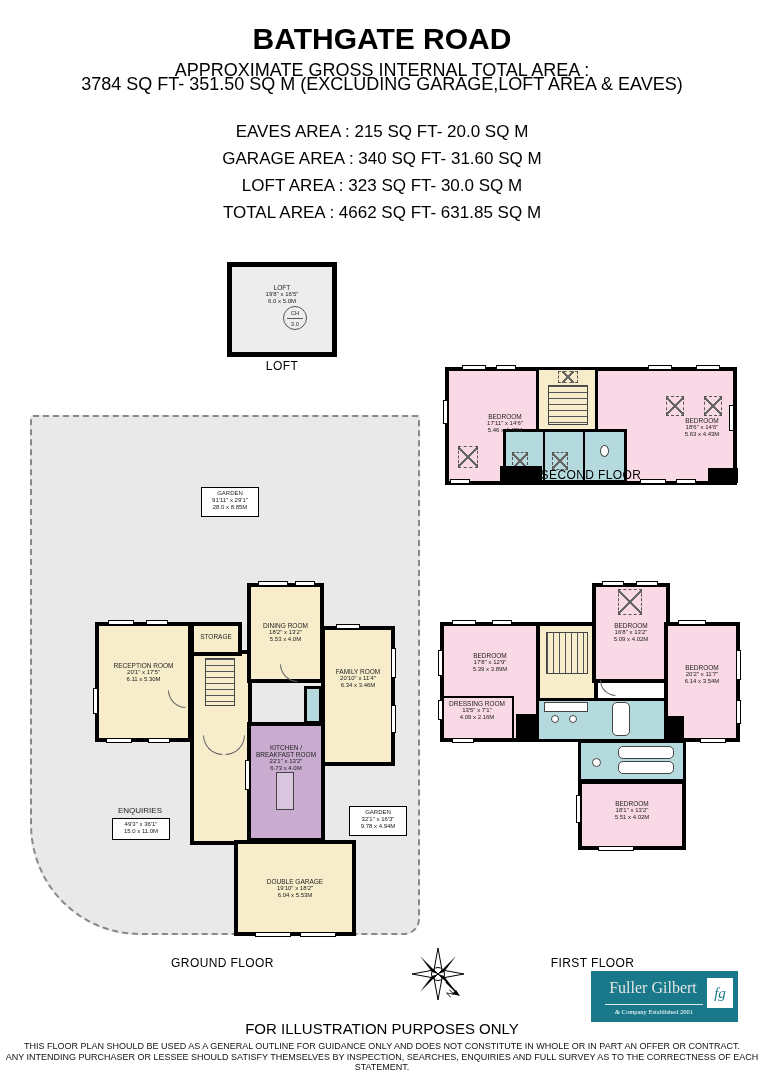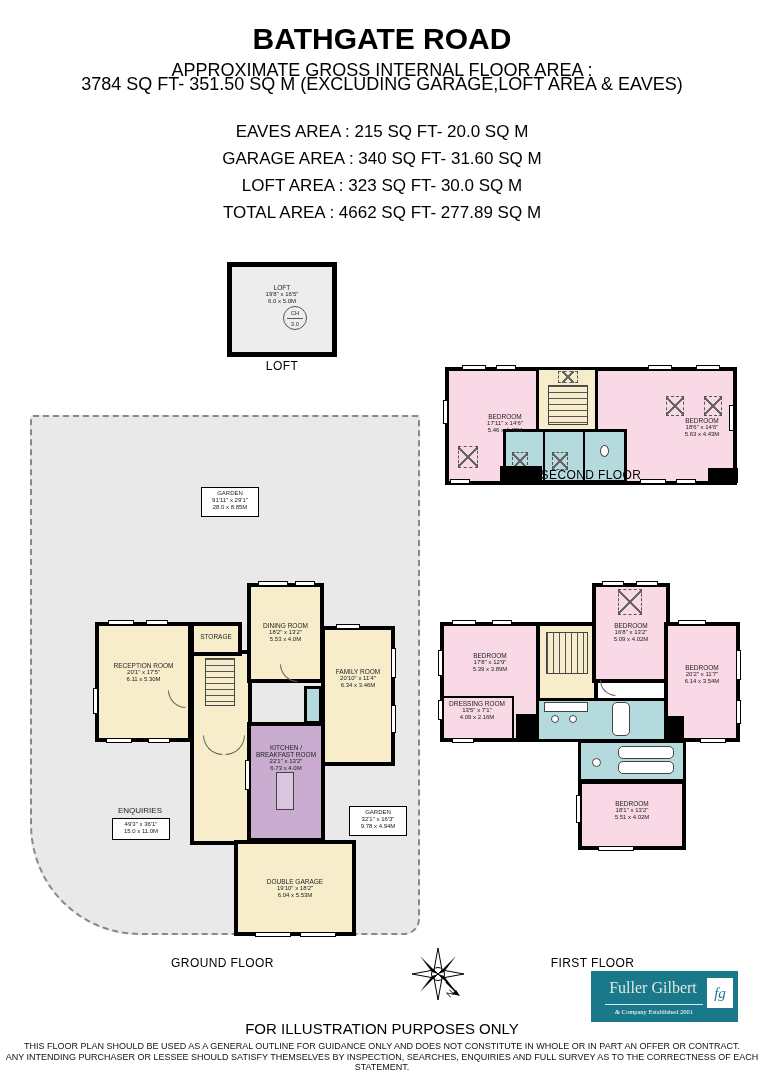--- a/index.html
+++ b/index.html
@@ -57,26 +57,26 @@
                    font-size:15px; display:flex; align-items:center; justify-content:center; }
   .foot-h { position:absolute; left:0; top:1020px; width:764px; text-align:center; font-size:15px; }
   .foot-l { position:absolute; left:0; width:764px; text-align:center; font-size:9px; color:#111; }
 </style>
 </head>
 <body>
 
 <div class="page">
 
   <div class="hdr hdr-title">BATHGATE ROAD</div>
-  <div class="hdr hdr-sub" style="top:60px">APPROXIMATE GROSS INTERNAL FLOOR AREA :</div>
+  <div class="hdr hdr-sub" style="top:60px">APPROXIMATE GROSS INTERNAL TOTAL AREA :</div>
   <div class="hdr hdr-sub" style="top:74px">3784 SQ FT-  351.50 SQ M (EXCLUDING GARAGE,LOFT AREA &amp; EAVES)</div>
   <div class="hdr hdr-line" style="top:122px">EAVES AREA : 215 SQ FT-  20.0 SQ M</div>
   <div class="hdr hdr-line" style="top:149px">GARAGE AREA : 340 SQ FT-  31.60 SQ M</div>
   <div class="hdr hdr-line" style="top:176px">LOFT AREA : 323 SQ FT-  30.0 SQ M</div>
-  <div class="hdr hdr-line" style="top:203px">TOTAL AREA : 4662 SQ FT-  277.89 SQ M</div>
+  <div class="hdr hdr-line" style="top:203px">TOTAL AREA : 4662 SQ FT-  631.85 SQ M</div>
 
   <div class="room b5 lgray" style="left:227px;top:262px;width:110px;height:95px"></div>
   <div class="rlabel" style="left:227px;top:284px;width:110px">
     <div class="rname">LOFT</div>
     <div>19'8" x 16'5"</div>
     <div>6.0 x 5.0M</div>
   </div>
   <div class="ch-circle" style="left:283px;top:306px">
     <div class="ch-top">CH</div>
     <div class="ch-val">3.0</div>

